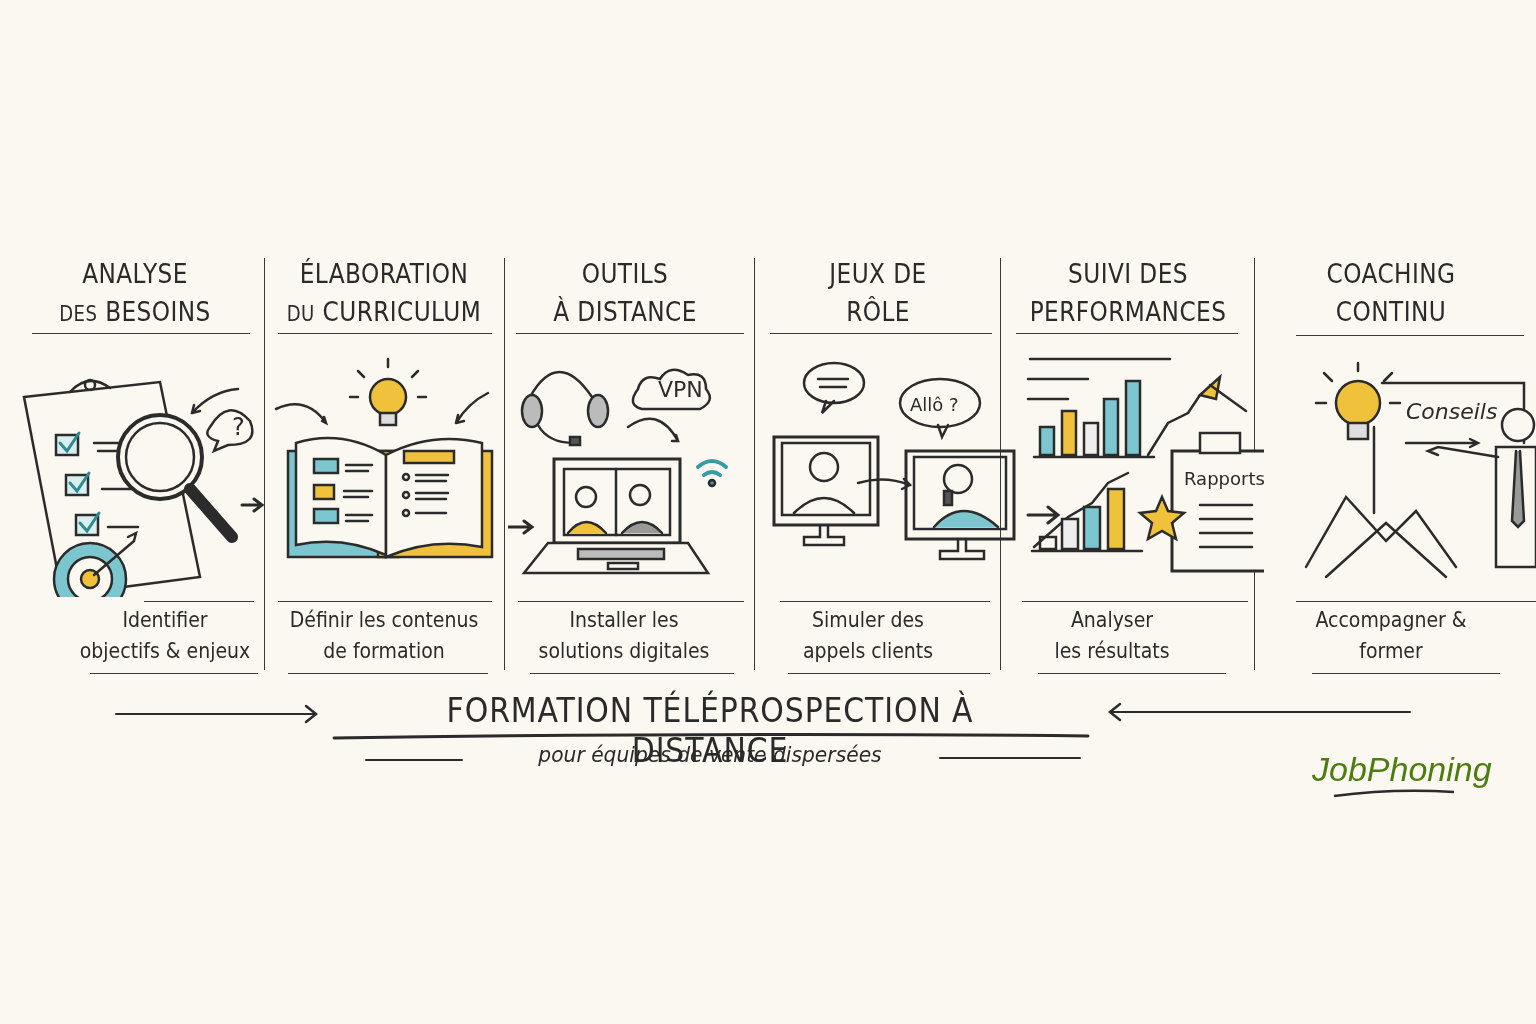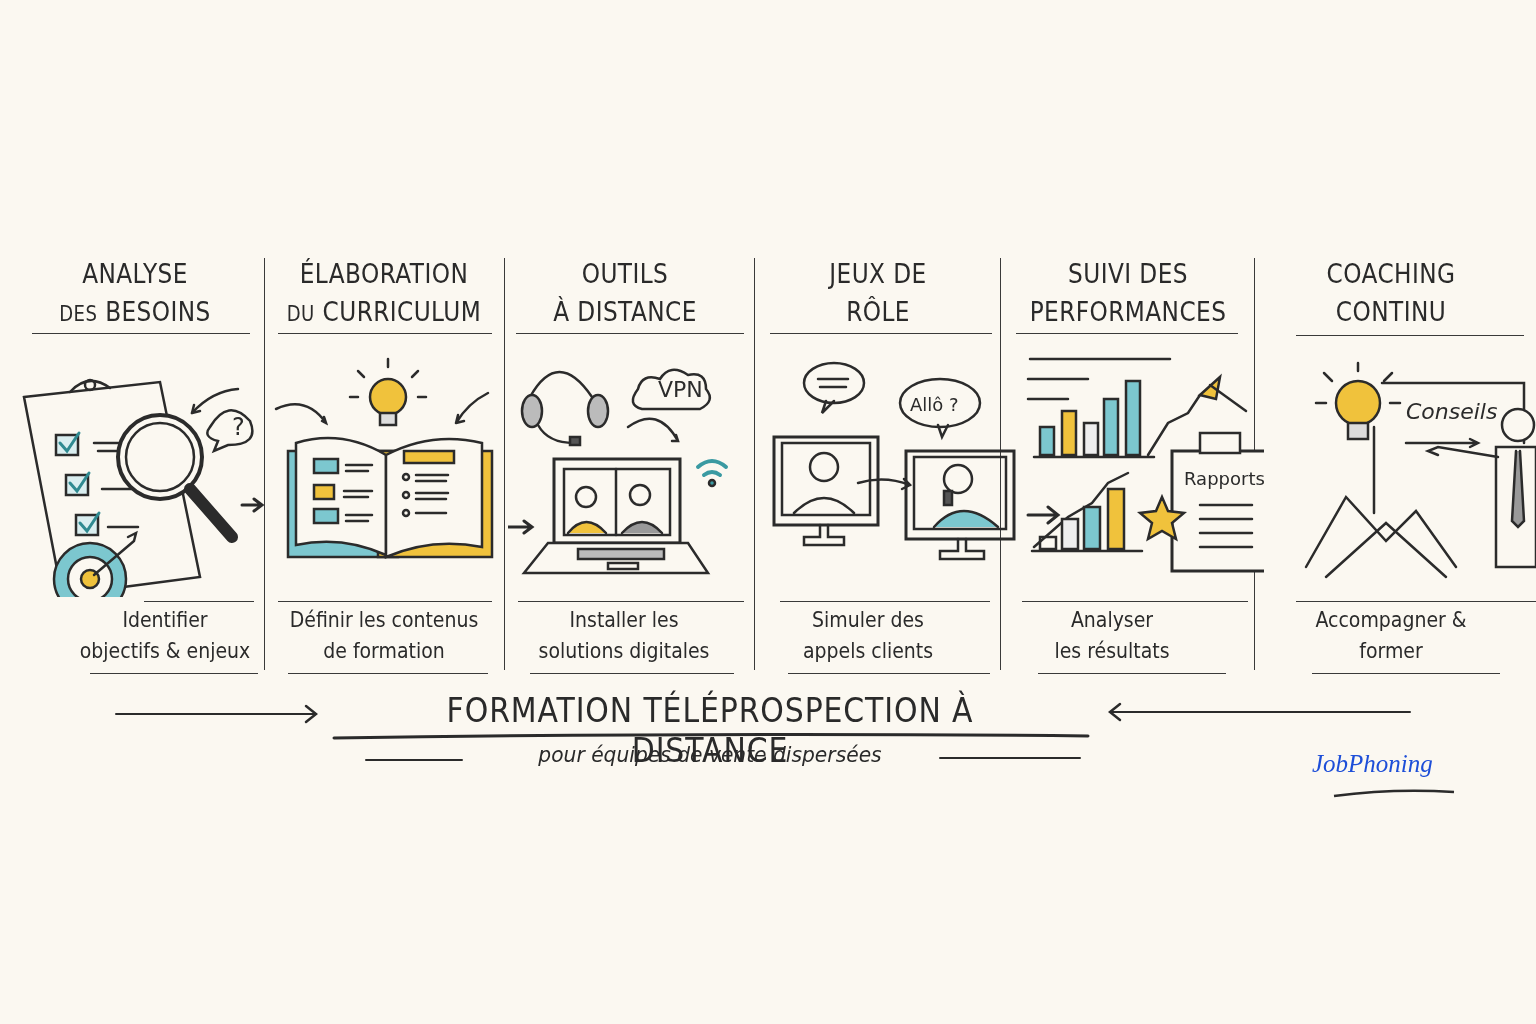--- a/index.html
+++ b/index.html
@@ -12,21 +12,21 @@
          font-size:27px;letter-spacing:0.5px;line-height:38px;color:#2a2a2a;font-weight:400;transform:scaleX(0.86);}
   .title .small{font-size:21px;}
   .hr{position:absolute;height:0;border-top:1.6px solid #3a3a3a;}
   .caption{position:absolute;top:350px;left:0;right:0;text-align:center;font-family:"DejaVu Sans",sans-serif;
            font-size:21px;line-height:31px;color:#2a2a2a;transform:scaleX(0.9);}
   .illus{position:absolute;left:0;top:92px;}
   .main-title{position:absolute;left:330px;top:690px;width:760px;text-align:center;font-size:34px;letter-spacing:1px;
               color:#2a2a2a;transform:scaleX(0.88);}
   .subtitle{position:absolute;left:470px;top:742px;width:480px;text-align:center;font-size:22px;color:#2a2a2a;font-style:italic;
             transform:scaleX(0.92);}
-  .brand{position:absolute;left:1312px;top:750px;font-size:25px;font-style:italic;color:#1d4ed8;font-family:Liberation Serif, serif;}
+  .brand{position:absolute;left:1312px;top:750px;font-size:34px;font-style:italic;color:#4d7c0f;font-family:Liberation Sans, sans-serif;}
 </style>
 </head>
 <body>
 
 <div class="stage">
 
   <div class="divider" style="left:264px"></div>
   <div class="divider" style="left:504px"></div>
   <div class="divider" style="left:754px"></div>
   <div class="divider" style="left:1000px"></div>

